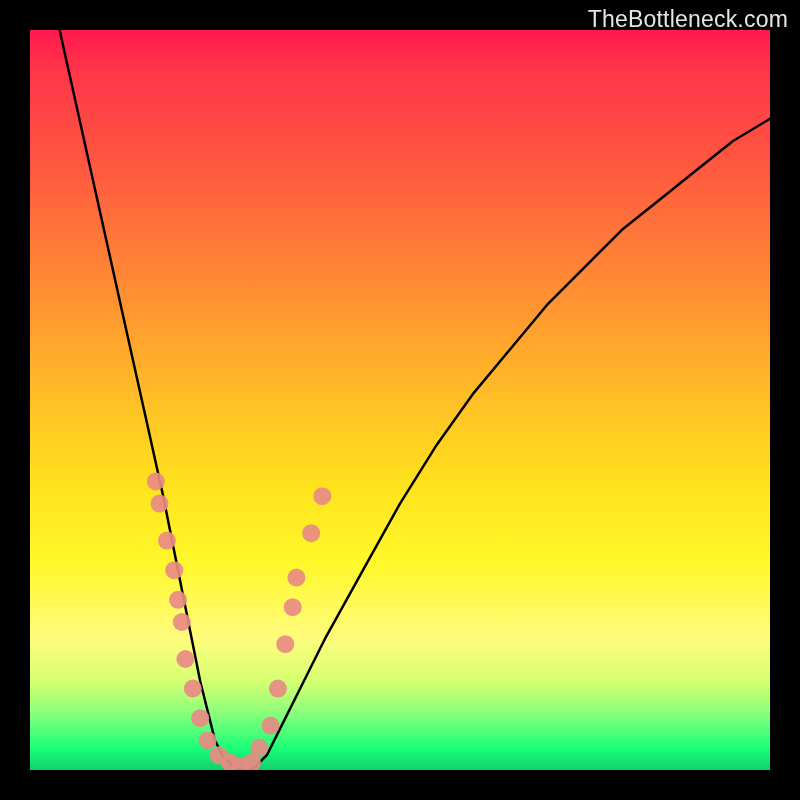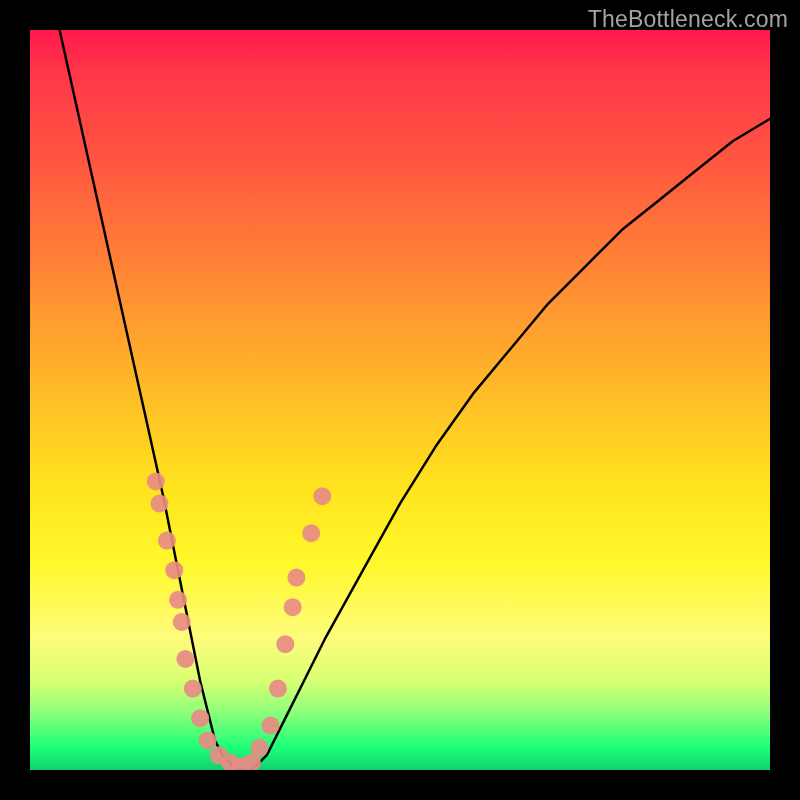--- a/index.html
+++ b/index.html
@@ -44,21 +44,21 @@
       #91ff7a 92%,
       #4cff78 95%,
       #1bff79 97%,
       #11d06e 100%
     );
   }
   .watermark {
     position: absolute;
     top: 6px;
     right: 12px;
-    color: #a3a3a3;
+    color: #e5e5e5;
     font-size: 23px;
     font-weight: 500;
     letter-spacing: 0.2px;
     user-select: none;
   }
   svg.curve {
     position: absolute;
     inset: 0;
     width: 740px;
     height: 740px;

